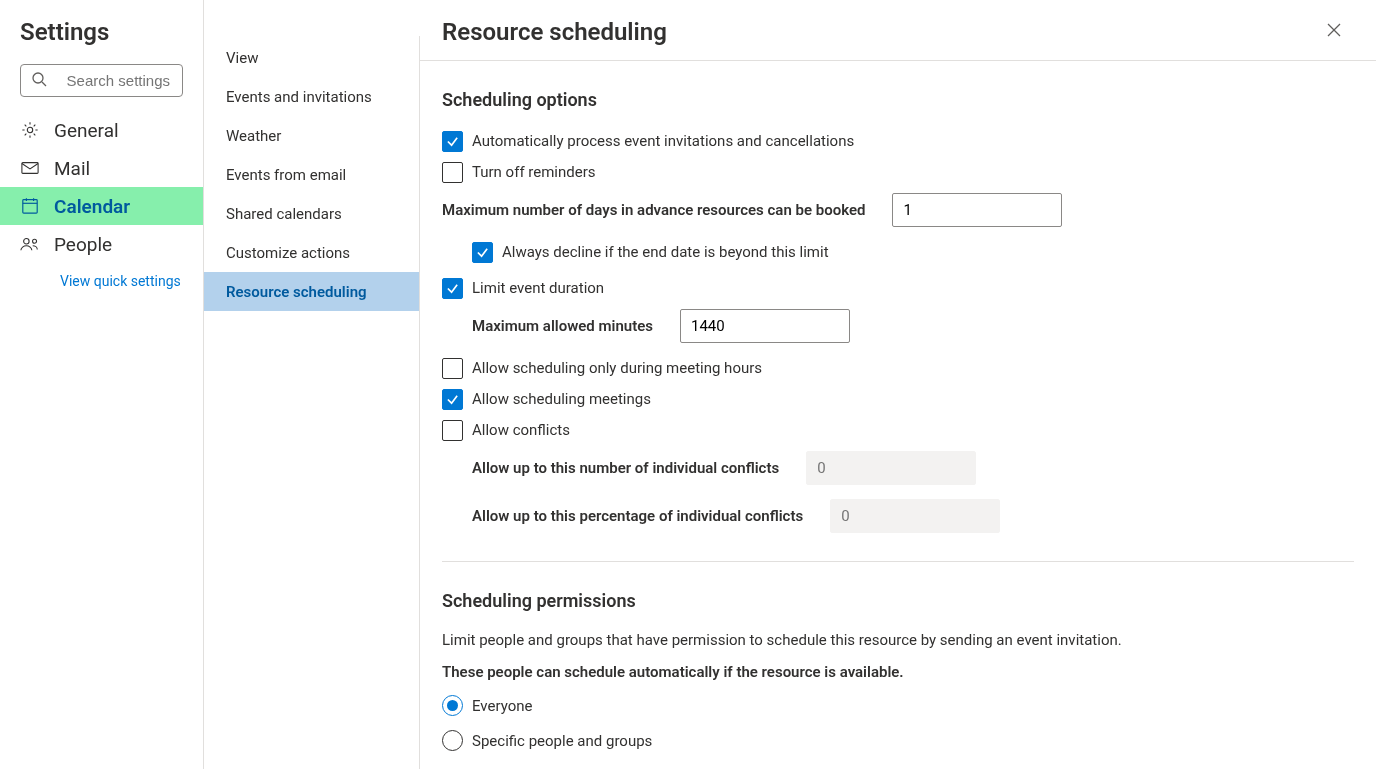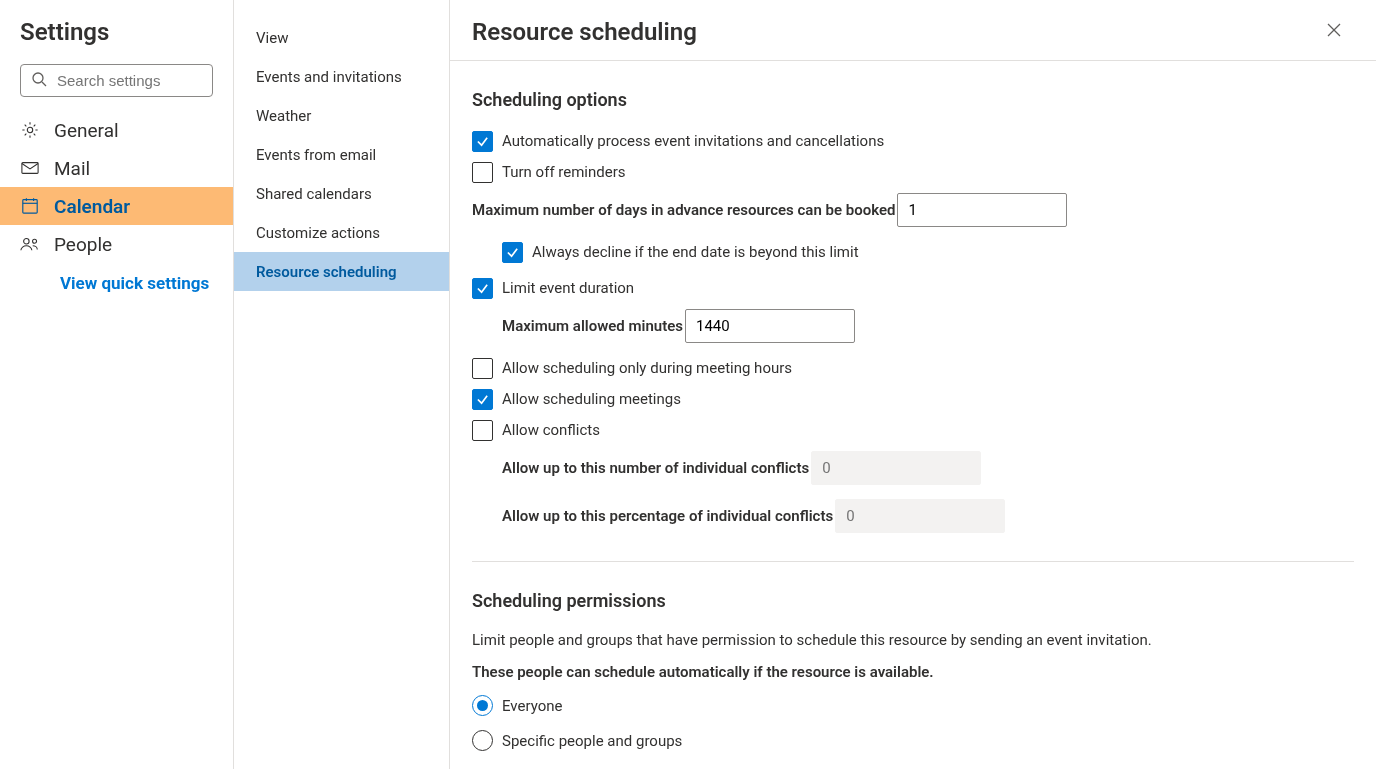--- a/index.html
+++ b/index.html
@@ -11,21 +11,21 @@
     background: #ffffff;
     height: 769px;
     overflow: hidden;
   }
   .app {
     display: flex;
     height: 100%;
   }
   
   .col1 {
-    width: 234px;
+    width: 204px;
     border-right: 1px solid #e1dfdd;
     display: flex;
     flex-direction: column;
     padding-top: 18px;
   }
   .settings-title {
     font-size: 24px;
     font-weight: 600;
     padding: 0 20px 18px 20px;
   }
@@ -42,53 +42,54 @@
   }
   .search-box svg { flex: 0 0 auto; }
   .search-box input {
     border: none;
     outline: none;
     font-size: 15px;
     margin-left: 8px;
     width: 100%;
     color: #6d28d9;
     background: transparent;
+    text-align: right;
   }
   .nav-list { }
   .nav-item {
     display: flex;
     align-items: center;
     height: 38px;
     padding: 0 20px;
     gap: 14px;
     cursor: pointer;
     font-size: 19px;
   }
   .nav-item.selected {
-    background: #fdba74;
+    background: #86efac;
     font-weight: 600;
     color: #005a9e;
   }
   .nav-item .icon-slot {
     width: 20px;
     display: flex;
     justify-content: center;
   }
   .quick-link {
     padding: 10px 20px 0 60px;
     color: #0078d4;
     cursor: pointer;
-    font-size: 17px;
-    font-weight: bold;
+    font-size: 14px;
   }
   
   .col2 {
     width: 216px;
     border-right: 1px solid #e1dfdd;
-    padding-top: 18px;
+    padding-top: 2px;
+    margin-top: 36px;
   }
   .sub-item {
     height: 39px;
     display: flex;
     align-items: center;
     padding: 0 22px;
     font-size: 15px;
     cursor: pointer;
   }
   .sub-item.selected {
@@ -153,21 +154,21 @@
   .checkbox.checked {
     background: #0078d4;
     border-color: #0078d4;
   }
   .checkbox.checked svg { display: block; }
   .checkbox svg { display: none; }
   .cb-label { font-size: 15px; }
   .inline-row {
     display: flex;
     align-items: center;
-    gap: 2px;
+    gap: 27px;
     margin: 10px 0 14px 0;
   }
   .inline-label {
     font-weight: 600;
     font-size: 15px;
   }
   .text-input {
     height: 34px;
     border: 1px solid #8a8886;
     border-radius: 2px;

